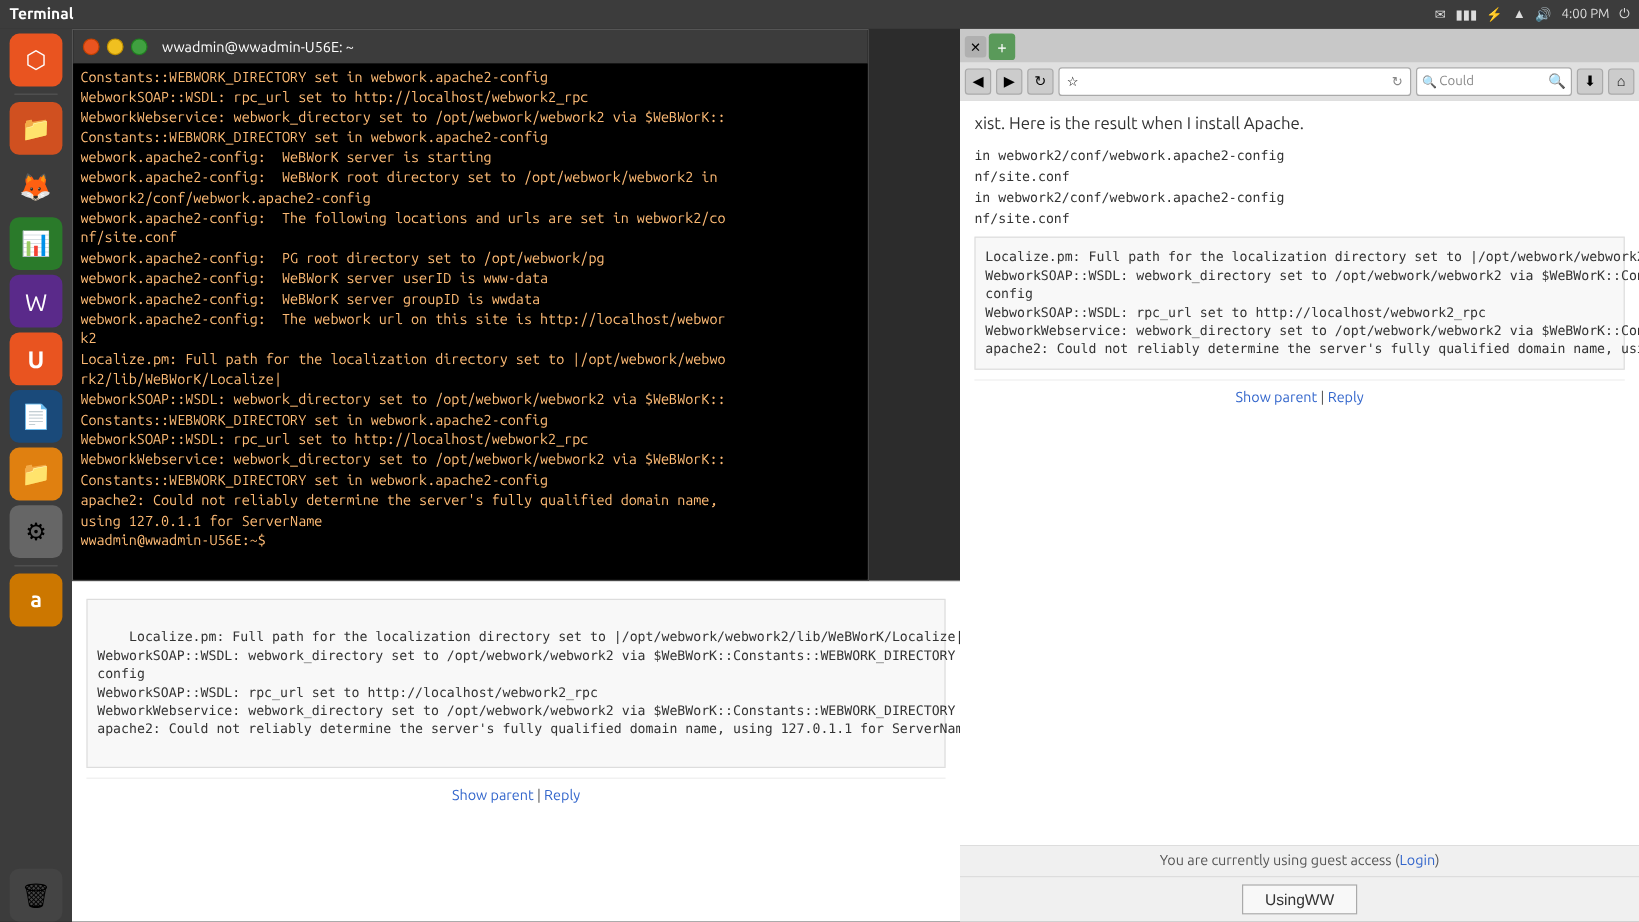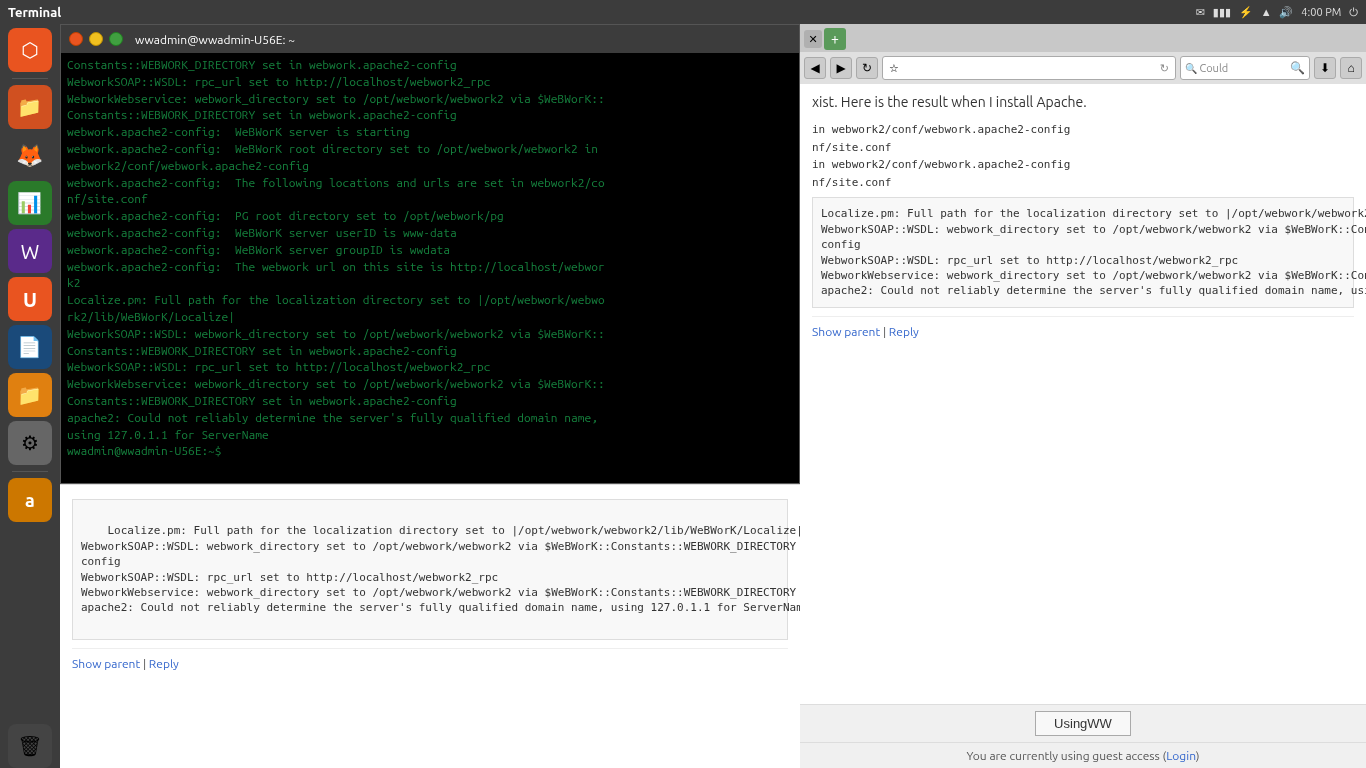--- a/index.html
+++ b/index.html
@@ -52,21 +52,21 @@
       font-size: 22px;
       flex-shrink: 0;
     }
     .sidebar-icon.ubuntu { background: #e95420; }
     .sidebar-divider { width: 36px; height: 1px; background: #555; margin: 2px 0; }
 
     
     #terminal-window {
       position: absolute;
       left: 60px; top: 24px;
-      width: 740px;
+      width: 664px;
       height: 460px;
       background: #000;
       border: 1px solid #555;
       z-index: 40;
       display: flex;
       flex-direction: column;
     }
     #terminal-titlebar {
       height: 28px;
       background: #3c3c3c;
@@ -85,21 +85,21 @@
     .win-btn.minimize { background: #f0c020; border: 1px solid #c09000; }
     .win-btn.maximize { background: #40a040; border: 1px solid #208020; }
     #terminal-title-text {
       color: #fff;
       font-size: 12px;
       margin-left: 6px;
     }
     #terminal-content {
       flex: 1;
       background: #000;
-      color: #15803d;
+      color: #fdba74;
       font-family: 'Ubuntu Mono', 'Courier New', monospace;
       font-size: 12px;
       padding: 4px 6px;
       overflow: hidden;
       white-space: pre;
       line-height: 1.4;
     }
 
     
     #browser-panel {
@@ -204,21 +204,21 @@
       border: 1px solid #ddd;
       padding: 8px;
       font-family: monospace;
       font-size: 11px;
       color: #333;
       white-space: pre;
       margin: 6px 0;
       line-height: 1.4;
     }
     .post-actions {
-      text-align: left;
+      text-align: center;
       margin-top: 8px;
       font-size: 12px;
       color: #555;
       border-top: 1px solid #eee;
       padding-top: 6px;
     }
     .post-actions a {
       color: #3366cc;
       text-decoration: none;
       cursor: pointer;
@@ -431,20 +431,20 @@
 WebworkWebservice: webwork_directory set to /opt/webwork/webwork2 via $WeBWorK::Constants::WEBWORK_DIRECTORY set in webwork.apache2-config
 apache2: Could not reliably determine the server's fully qualified domain name, using 127.0.0.1 for ServerName</div>
 
     <div class="post-actions">
       <a style="color:#3366cc;">Show parent</a>
       <span> | </span>
       <a style="color:#3366cc;">Reply</a>
     </div>
   </div>
 
+  <div id="browser-footer">
+    <span>You are currently using guest access (</span><a>Login</a><span>)</span>
+  </div>
+
   <div id="forum-btn-area">
     <button id="forum-btn">UsingWW</button>
   </div>
-
-  <div id="browser-footer">
-    <span>You are currently using guest access (</span><a>Login</a><span>)</span>
-  </div>
 </div>
 
 </body></html>

